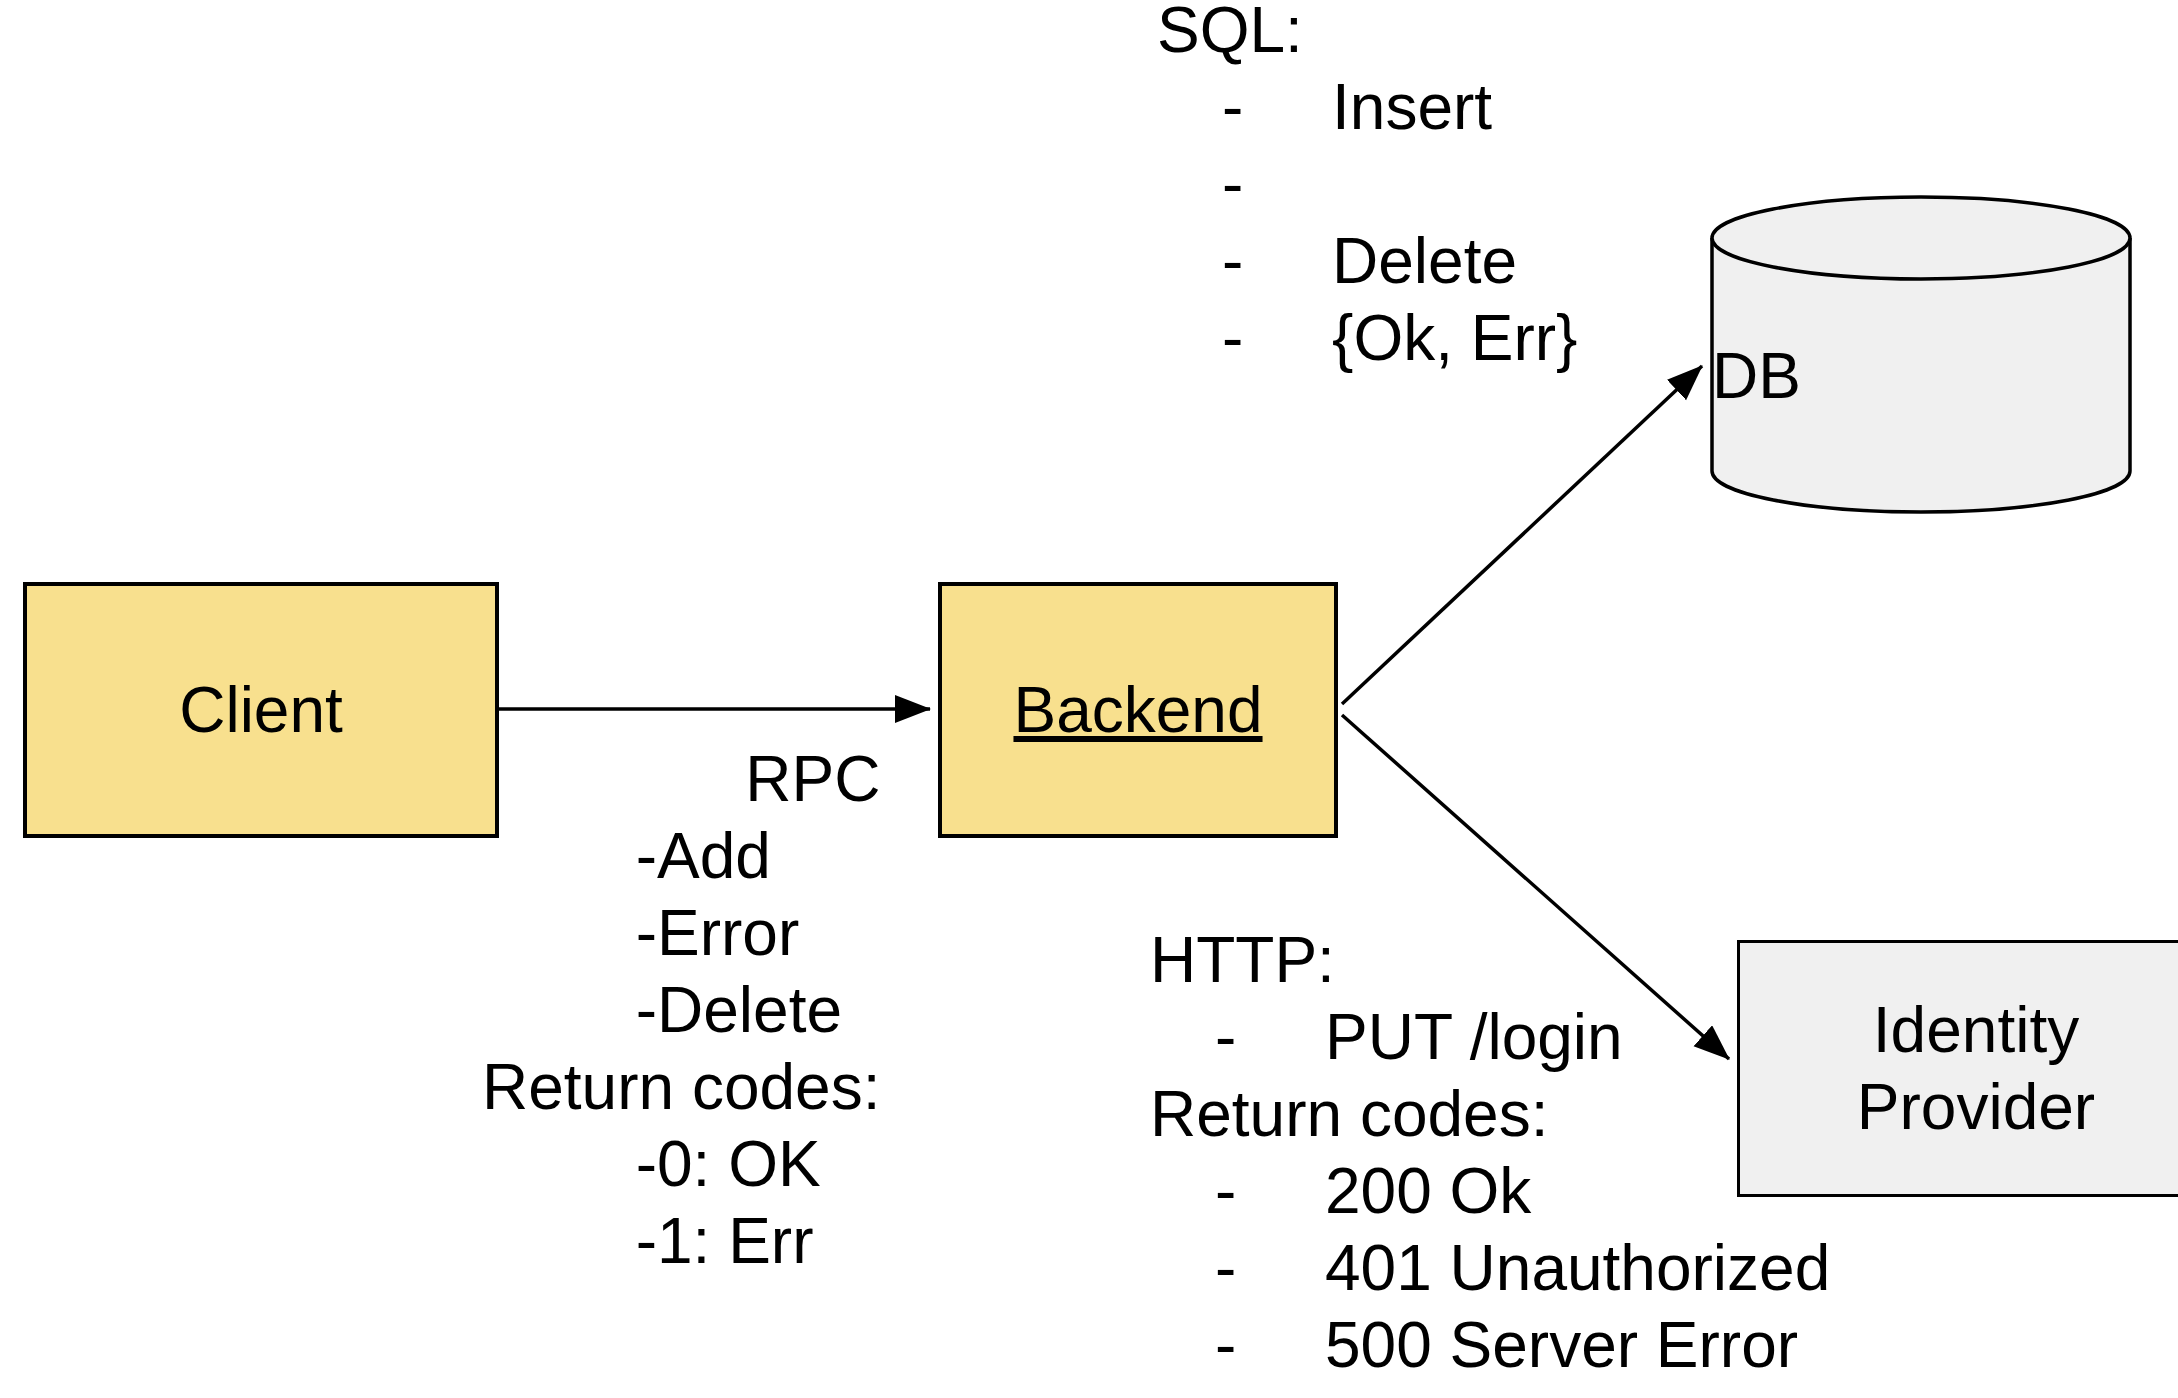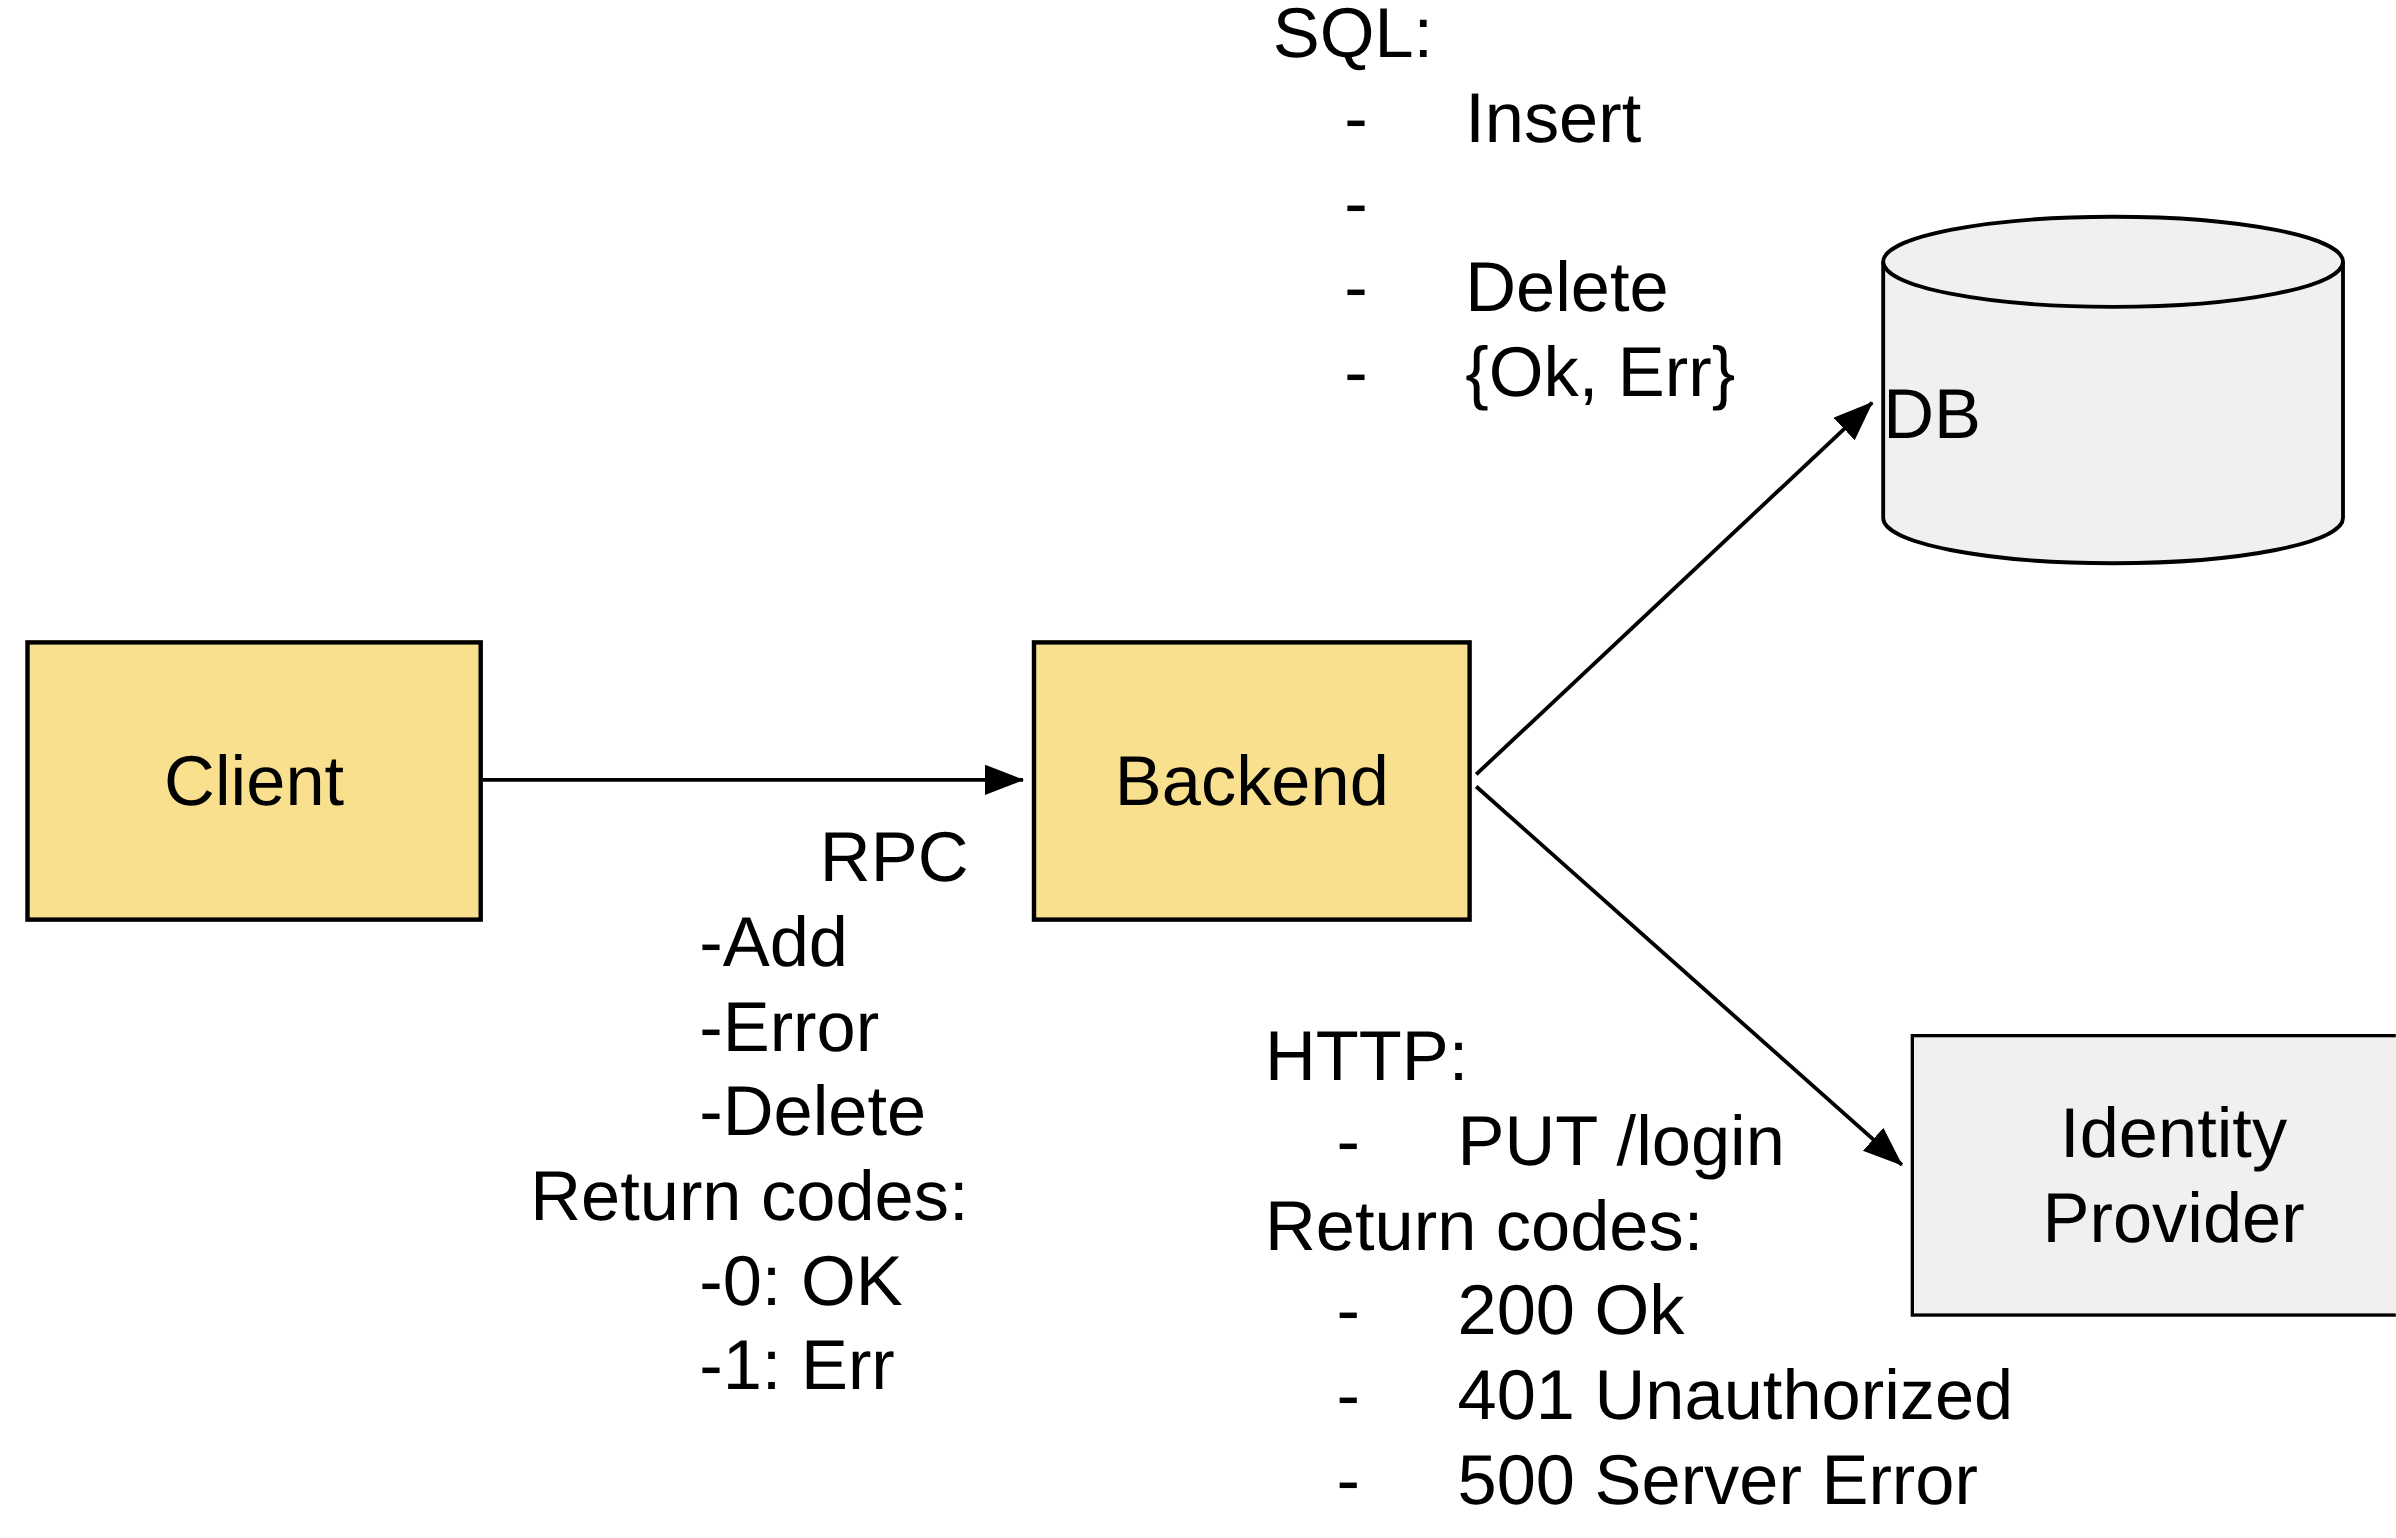--- a/index.html
+++ b/index.html
@@ -44,22 +44,22 @@
     line-height: 77px;
   }
   .node.yellow {
     background: var(--node-yellow, #F8E08E);
     border: 4px solid var(--stroke, #000000);
   }
   .node.gray {
     background: var(--node-gray, #F0F0F0);
     border: 3px solid var(--stroke, #000000);
   }
-  .node-client  { left: 23px;   top: 582px; width: 416px; height: 256px; }
-  .node-backend { left: 938px;  top: 582px; width: 400px; height: 256px; }
+  .node-client  { left: 23px;   top: 582px; width: 476px; height: 256px; }
+  .node-backend { left: 938px;  top: 582px; width: 400px; height: 256px; text-decoration: underline; }
   .node-idp     { left: 1737px; top: 940px; width: 478px; height: 257px; }
   .node-idp span { display: inline-block; width: 320px; }
 
   .db-label {
     position: absolute;
     left: 1712px; top: 260px;
     width: 388px; height: 232px;
     display: flex;
     align-items: center;
     justify-content: flex-start;

